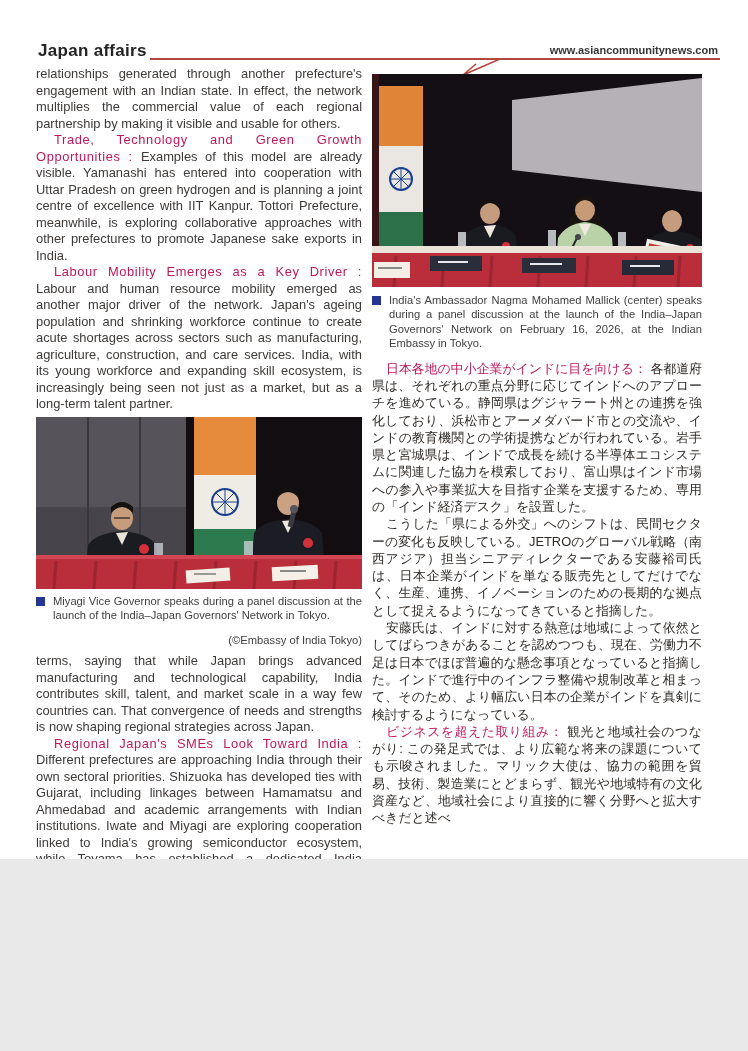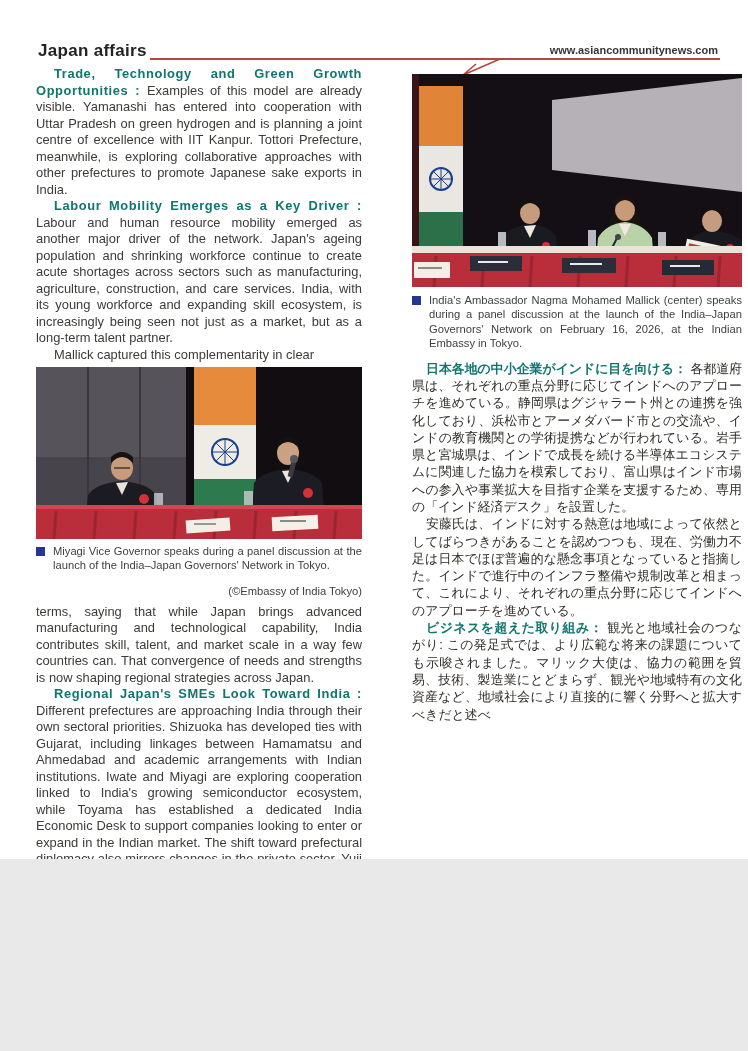--- a/index.html
+++ b/index.html
@@ -6,25 +6,25 @@
   .page{position:relative;width:748px;height:859px;background:#ffffff;margin:0 auto;
         overflow:hidden;font-family:"Liberation Sans",sans-serif;}
   
   .section-title{position:absolute;left:38px;top:41px;font-size:17px;font-weight:600;
         color:#232323;letter-spacing:.3px;}
   .site-url{position:absolute;right:30px;top:44px;font-size:11px;font-weight:700;color:#363636;}
   .header-rule{position:absolute;left:150px;right:28px;top:58px;height:2px;background:#b5463d;}
   .callout-tail{position:absolute;left:438px;top:59px;}
   
   .col-left{position:absolute;left:36px;top:66px;width:326px;height:908px;overflow:hidden;}
-  .col-right{position:absolute;left:412px;top:70px;width:330px;height:918px;overflow:hidden;}
+  .col-right{position:absolute;left:372px;top:70px;width:330px;height:918px;overflow:hidden;}
   .col-left p{margin:0;font-size:12.9px;line-height:16.5px;color:#3d3a38;
         text-align:justify;text-justify:inter-word;}
   .col-left p.indent{text-indent:18px;}
-  .lead{color:#0f766e;font-weight:700;letter-spacing:.6px;margin-top:12px;}
+  .lead{color:#be185d;font-weight:400;letter-spacing:.6px;margin-top:12px;}
   .jp p{margin:0;font-size:12.9px;line-height:17.3px;color:#2f2b28;text-align:justify;}
   .jp p.indent{text-indent:14px;}
   .jp .lead{letter-spacing:0;}
   
   .figure{display:block;margin:4px 0 5px 0;}
   .caption{display:flex;gap:8px;margin:3px 0 0 0;}
   .caption .bullet{flex:0 0 9px;width:9px;height:9px;background:#24368f;margin-top:3px;}
   .caption .cap-text{font-size:11.2px;line-height:14.4px;color:#3f3f3f;text-align:justify;}
   .cap-credit{font-size:11.2px;line-height:14px;color:#3f3f3f;text-align:right;margin:11px 0 6px 0;}
   .right-cap{margin-top:6px;margin-bottom:9px;}
@@ -57,23 +57,23 @@
 <div class="page">
 
   <div class="section-title">Japan affairs</div>
   <div class="site-url">www.asiancommunitynews.com</div>
   <div class="header-rule"></div>
   <svg class="callout-tail" width="80" height="20" viewBox="0 0 80 20">
     <polyline points="62,0 25,16 38,5" fill="none" stroke="#b5463d" stroke-width="1.6"></polyline>
   </svg>
 
   <div class="col-left">
+    <p>relationships generated through another prefecture's engagement with an Indian state. In effect, the network multiplies the commercial value of each regional partnership by making it visible and usable for others.</p>
     <p class="indent"><span class="lead">Trade, Technology and Green Growth Opportunities : </span><span>Examples of this model are already visible. Yamanashi has entered into cooperation with Uttar Pradesh on green hydrogen and is planning a joint centre of excellence with IIT Kanpur. Tottori Prefecture, meanwhile, is exploring collaborative approaches with other prefectures to promote Japanese sake exports in India.</span></p>
     <p class="indent"><span class="lead">Labour Mobility Emerges as a Key Driver : </span><span>Labour and human resource mobility emerged as another major driver of the network. Japan's ageing population and shrinking workforce continue to create acute shortages across sectors such as manufacturing, agriculture, construction, and care services. India, with its young workforce and expanding skill ecosystem, is increasingly being seen not just as a market, but as a long-term talent partner.</span></p>
-    <p class="indent">Mallick captured this complementarity in clear</p>
 
     <svg class="figure" width="326" height="172" viewBox="0 0 326 172">
       <rect width="326" height="172" fill="#171216"></rect>
       <g>
         <rect x="0" y="0" width="150" height="172" fill="#56545a"></rect>
         <rect x="0" y="90" width="150" height="82" fill="#47454b"></rect>
         <line x1="52" y1="0" x2="52" y2="172" stroke="#39373c" stroke-width="2"></line>
         <line x1="104" y1="0" x2="104" y2="172" stroke="#39373c" stroke-width="2"></line>
       </g>
       <rect x="150" width="176" height="172" fill="#120d11"></rect>
@@ -211,21 +211,22 @@
         </g>
       </g>
     </svg>
 
     <div class="caption right-cap">
       <span class="bullet"></span>
       <span class="cap-text">India's Ambassador Nagma Mohamed Mallick (center) speaks during a panel discussion at the launch of the India–Japan Governors' Network on February 16, 2026, at the Indian Embassy in Tokyo.</span>
     </div>
 
     <p class="indent"><span class="lead">日本各地の中小企業がインドに目を向ける： </span><span>各都道府県は、それぞれの重点分野に応じてインドへのアプローチを進めている。静岡県はグジャラート州との連携を強化しており、浜松市とアーメダバード市との交流や、インドの教育機関との学術提携などが行われている。岩手県と宮城県は、インドで成長を続ける半導体エコシステムに関連した協力を模索しており、富山県はインド市場への参入や事業拡大を目指す企業を支援するため、専用の「インド経済デスク」を設置した。</span></p>
-    <p class="indent">安藤氏は、インドに対する熱意は地域によって依然としてばらつきがあることを認めつつも、現在、労働力不足は日本でほぼ普遍的な懸念事項となっていると指摘した。インドで進行中のインフラ整備や規制改革と相まって、これにより、それぞれの重点分野に応じてインドへのアプローチを進めている。</p>
+    <p class="indent">こうした「県による外交」へのシフトは、民間セクターの変化も反映している。JETROのグローバル戦略（南西アジア）担当シニアディレクターである安藤裕司氏は、日本企業がインドを単なる販売先としてだけでなく、生産、連携、イノベーションのための長期的な拠点として捉えるようになってきていると指摘した。</p>
+    <p class="indent">安藤氏は、インドに対する熱意は地域によって依然としてばらつきがあることを認めつつも、現在、労働力不足は日本でほぼ普遍的な懸念事項となっていると指摘した。インドで進行中のインフラ整備や規制改革と相まって、そのため、より幅広い日本の企業がインドを真剣に検討するようになっている。</p>
     <p class="indent"><span class="lead">ビジネスを超えた取り組み： </span><span>観光と地域社会のつながり: この発足式では、より広範な将来の課題についても示唆されました。マリック大使は、協力の範囲を貿易、技術、製造業にとどまらず、観光や地域特有の文化資産など、地域社会により直接的に響く分野へと拡大すべきだと述べ</span></p>
   </div>
 
   <div class="acn-logo">
     <div class="acn-letters">
       <i class="globe"></i>
       <span>ACN</span><span class="reg">®</span>
       <i class="stripes"></i>
     </div>
     <div class="acn-network">ACN NETWORK</div>

